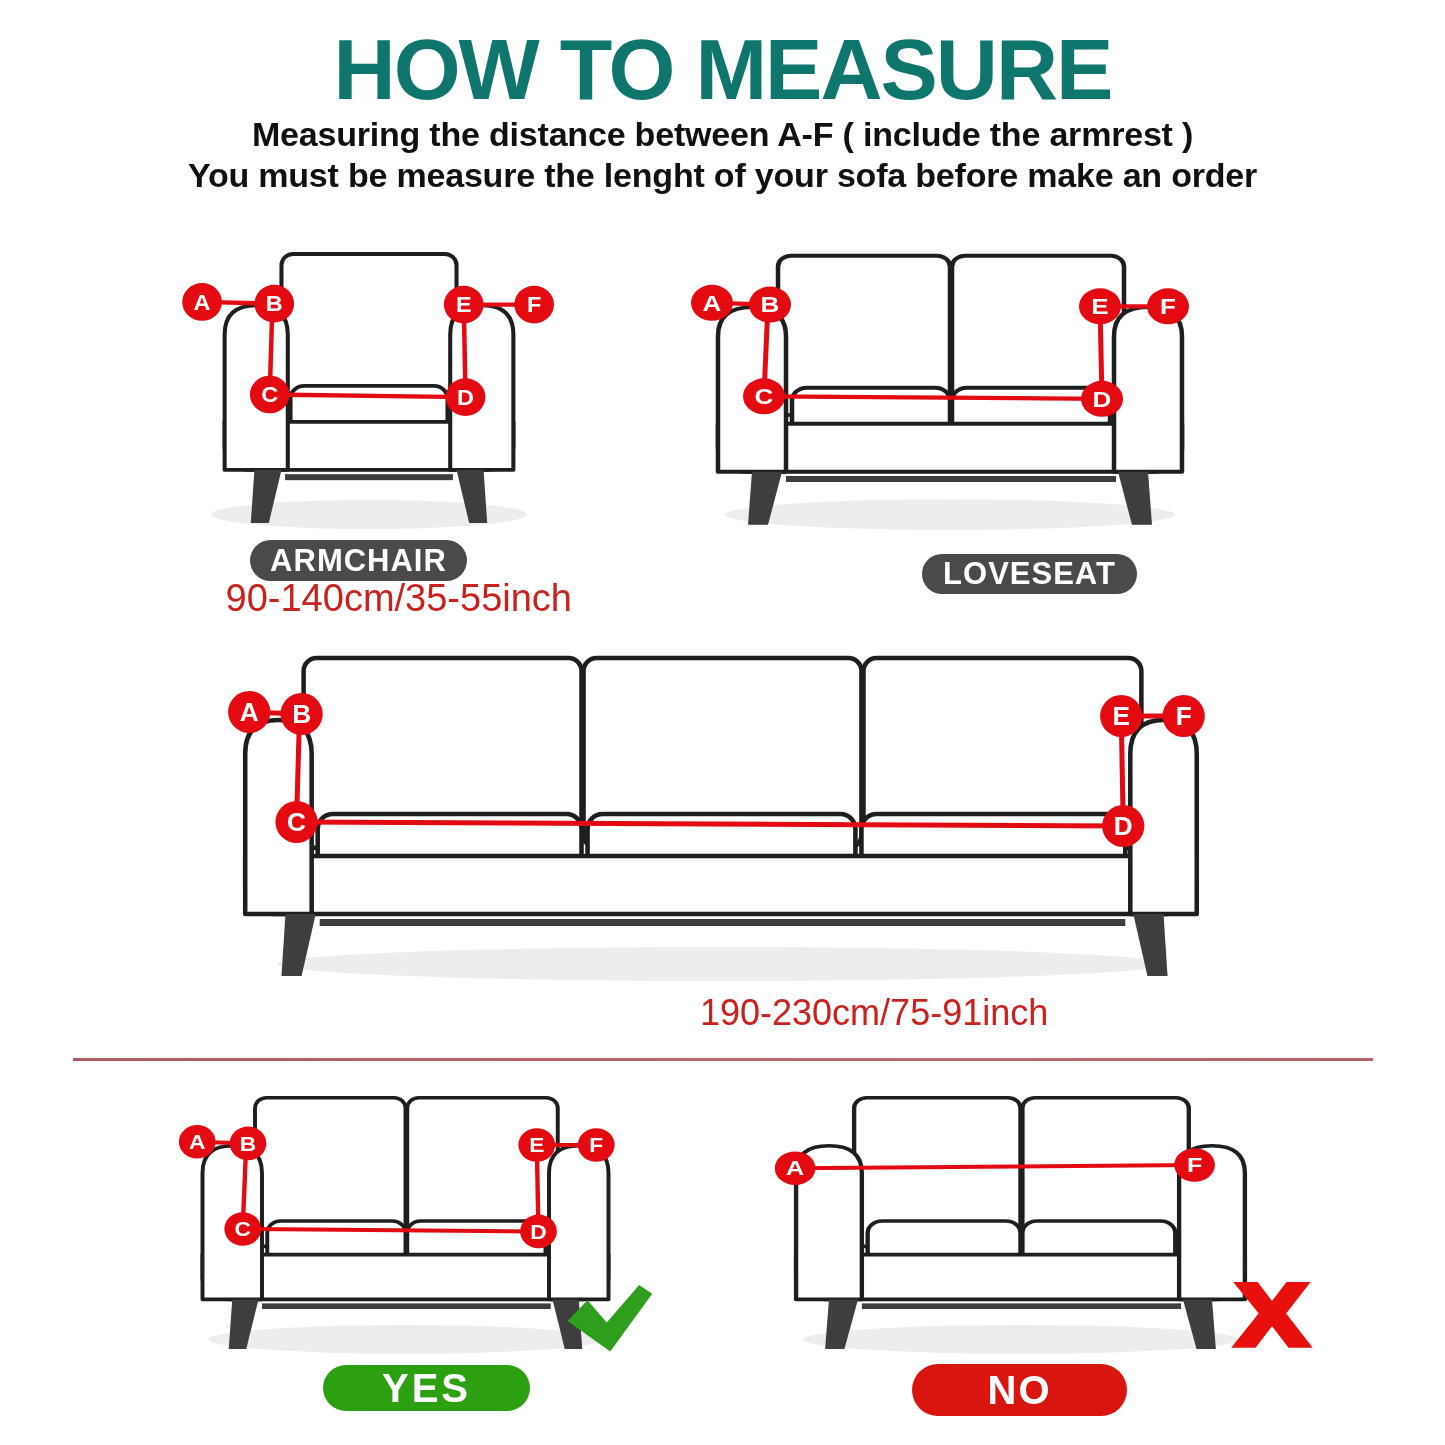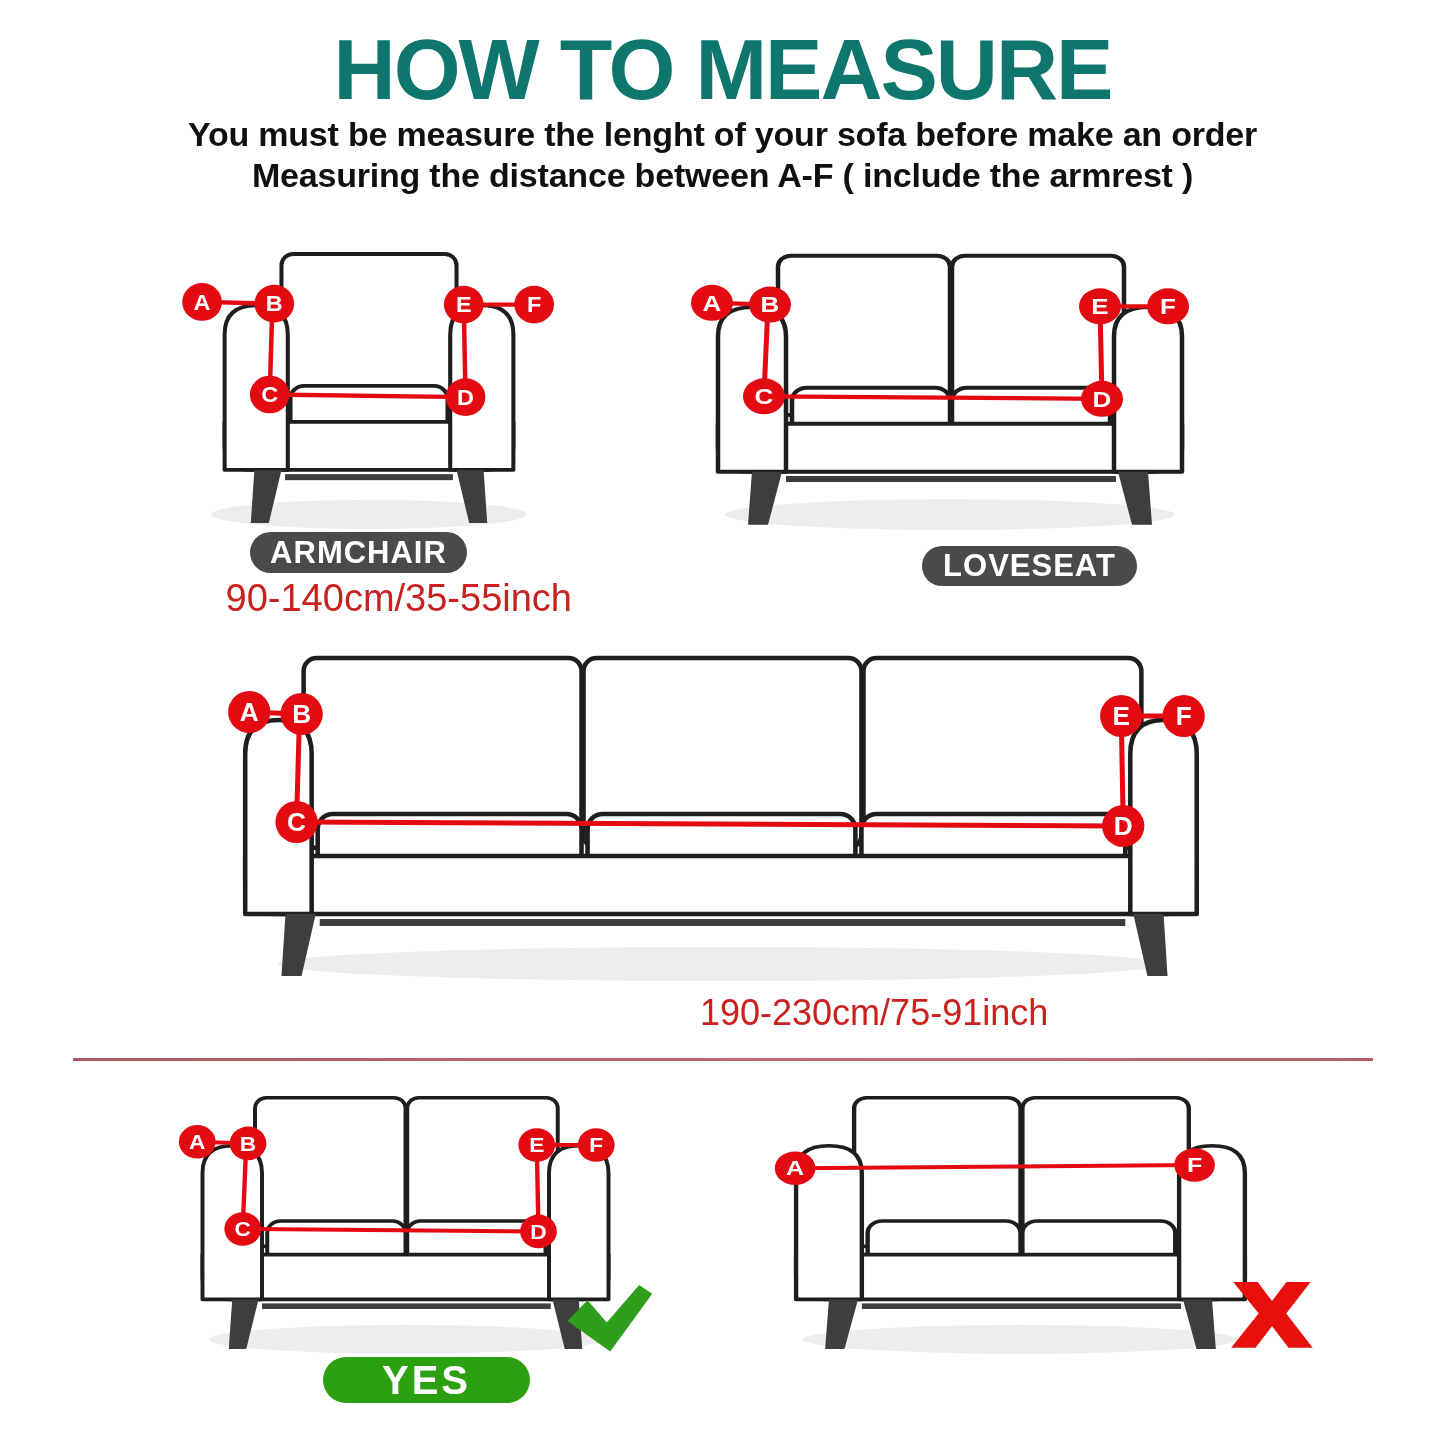--- a/index.html
+++ b/index.html
@@ -28,21 +28,21 @@
   .leg{fill:#3e3e3e;stroke:none;}
   .shadow{fill:rgba(0,0,0,0.07);stroke:none;}
   .mline{stroke:#e30a12;stroke-width:5;stroke-linecap:round;fill:none;}
   .mdot{fill:#e30a12;stroke:none;}
   .mtxt{font:700 26px "Liberation Sans",sans-serif;fill:#ffffff;text-anchor:middle;}
   .xmark{font:700 110px "Liberation Sans",sans-serif;fill:#e8100c;stroke:#e8100c;stroke-width:7;text-anchor:middle;}
   .check{fill:#2f9e1d;stroke:none;}
   
   .pill{
     position:absolute;display:flex;align-items:center;justify-content:center;
-    border-radius:26px;color:#ffffff;font-weight:700;
+    border-radius:26px;color:#ffffff;font-weight:700;margin-top:8px;
   }
   .pill.dark{background:#4a4a48;font-size:31px;letter-spacing:1px;}
   #armchair-badge{left:250px;top:532px;width:217px;height:41px;}
   #loveseat-badge{left:922px;top:546px;width:215px;height:40px;}
   #sofa-badge{left:482px;top:988px;width:198px;height:44px;font-size:33px;}
   #yes-badge{left:323px;top:1357px;width:207px;height:46px;background:#2da012;font-size:40px;letter-spacing:3px;border-radius:23px;}
   #no-badge{left:912px;top:1356px;width:215px;height:52px;background:#d8150f;font-size:40px;letter-spacing:2px;}
   
   .range{
     position:absolute;color:#c9211e;font-size:38px;font-weight:400;text-align:center;white-space:nowrap;
@@ -105,22 +105,22 @@
         <g>
           <circle class="mdot" cx="478" cy="75" r="21"></circle>
             <text class="mtxt" x="478" y="84">F</text>
         </g>
       </g>
     </defs>
   </svg>
 
   <h1 id="title">HOW TO MEASURE</h1>
   <div class="subtitle">
+    <div>Measuring the distance between A-F ( include the armrest )</div>
     <div>You must be measure the lenght of your sofa before make an order</div>
-    <div>Measuring the distance between A-F ( include the armrest )</div>
   </div>
 
   <svg class="fig" id="armchair-svg" viewBox="0 0 430 335" preserveAspectRatio="none">
     <g>
       <ellipse class="shadow" cx="215" cy="318" rx="175" ry="17"></ellipse>
       <rect class="ln" x="118" y="14" width="194" height="186" rx="13"></rect>
       <rect class="ln" x="128" y="168" width="174" height="66" rx="15"></rect>
       <path class="ln" d="M 55 210 L 375 210 L 375 238 Q 375 266 345 266 L 85 266 Q 55 266 55 238 Z"></path>
       <path class="ln" d="M 55 266 L 55 108 Q 55 74 90 74 Q 125 74 125 108 L 125 266 Z"></path>
       <path class="ln" d="M 305 266 L 305 108 Q 305 74 340 74 Q 375 74 375 108 L 375 266 Z"></path>
@@ -239,14 +239,15 @@
         <circle class="mdot" cx="27" cy="104" r="21"></circle>
           <text class="mtxt" x="27" y="113">A</text>
       </g>
       <g>
         <circle class="mdot" cx="440" cy="100" r="21"></circle>
           <text class="mtxt" x="440" y="109">F</text>
       </g>
     </g>
     <text class="xmark" x="520" y="325">X</text>
   </svg>
+  <div class="pill" id="no-badge">NO</div>
 
 </div>
 
 </body></html>

